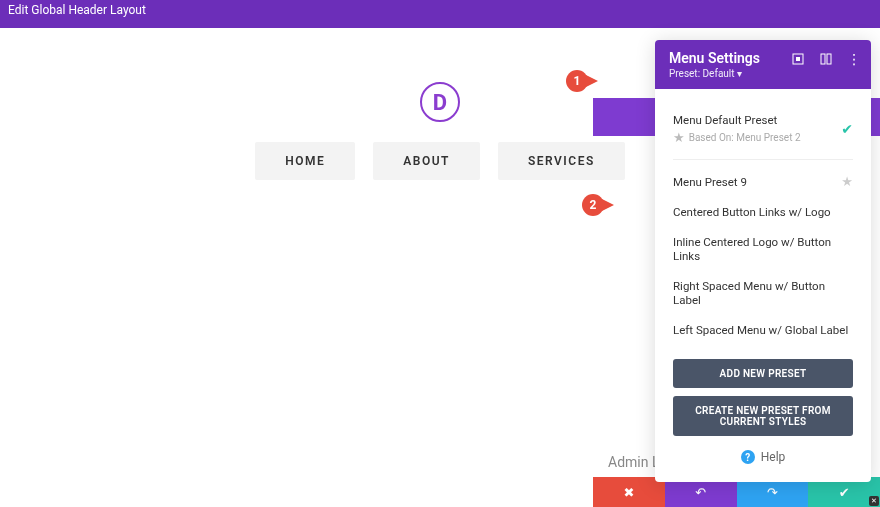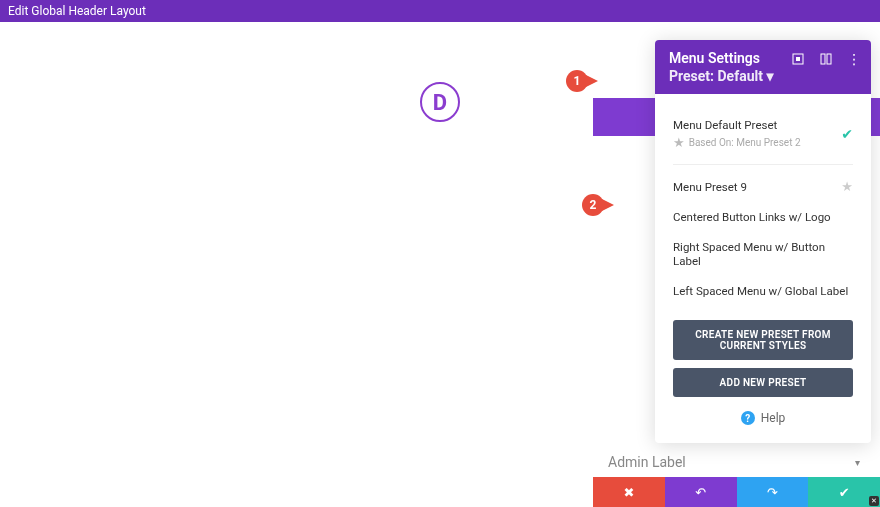--- a/index.html
+++ b/index.html
@@ -1,30 +1,30 @@
 <!DOCTYPE html>
 <html><head>
 <meta charset="utf-8">
 <style>
 * { margin: 0; padding: 0; box-sizing: border-box; font-family: -apple-system, BlinkMacSystemFont, "Segoe UI", Roboto, sans-serif; }
 body { width: 880px; height: 507px; background: #fff; position: relative; overflow: hidden; }
 
-.top-bar { height: 22px; background: #6c2eb9; color: #fff; font-size: 12px; padding: 3px 8px; display: flex; align-items: center; }
+.top-bar { height: 28px; background: #6c2eb9; color: #fff; font-size: 12px; padding: 3px 8px; display: flex; align-items: flex-start; }
 
 .nav-area { position: absolute; top: 22px; left: 0; right: 0; text-align: center; padding-top: 60px; }
 .logo { width: 40px; height: 40px; border: 2px solid #8b3dcf; border-radius: 50%; display: inline-flex; align-items: center; justify-content: center; color: #8b3dcf; font-size: 22px; font-weight: bold; margin-bottom: 20px; }
 .nav-buttons { display: flex; justify-content: center; gap: 18px; }
 .nav-btn { background: #f3f3f3; border: none; padding: 12px 30px; font-size: 12px; font-weight: 600; letter-spacing: 1.5px; color: #333; cursor: pointer; border-radius: 2px; }
 
 .purple-side { position: absolute; right: 0; top: 98px; width: 287px; height: 38px; background: #7e3bd0; }
 
 .settings-panel { position: absolute; top: 40px; right: 9px; width: 216px; background: #fff; border-radius: 4px; box-shadow: 0 2px 20px rgba(0,0,0,0.15); z-index: 10; }
 .panel-header { background: #6c2eb9; color: #fff; padding: 10px 14px 10px 14px; border-radius: 4px 4px 0 0; position: relative; }
 .panel-title { font-size: 14px; font-weight: 600; margin-bottom: 2px; }
-.panel-sub { font-size: 14px; opacity: 0.9; font-weight: bold; }
+.panel-sub { font-size: 10px; opacity: 0.9; }
 .panel-icons { position: absolute; right: 10px; top: 12px; display: flex; gap: 14px; align-items: center; }
 .panel-icon { width: 14px; height: 14px; display: inline-flex; align-items: center; justify-content: center; cursor: pointer; }
 
 .preset-list { padding: 16px 18px 16px; }
 .preset-item { padding: 8px 0; font-size: 11.5px; color: #333; display: flex; align-items: center; justify-content: space-between; cursor: pointer; }
 .preset-item .name { flex: 1; }
 .preset-item.default { border-bottom: 1px solid #eee; padding-bottom: 14px; margin-bottom: 6px; }
 .preset-item.default .sub { font-size: 10px; color: #aaa; margin-top: 3px; display: flex; align-items: center; gap: 4px; }
 .check-icon { color: #29c4a9; font-size: 14px; }
 .star-icon { color: #ccc; font-size: 13px; }
@@ -58,20 +58,25 @@
 <body>
 
 <div class="top-bar">
   <span>Edit Global Header Layout</span>
 </div>
 
 <div class="nav-area">
   <div class="logo">
       <span>D</span>
     </div>
+  <div class="nav-buttons">
+    <button class="nav-btn">HOME</button>
+    <button class="nav-btn">ABOUT</button>
+    <button class="nav-btn">SERVICES</button>
+  </div>
 </div>
 
 <div class="purple-side"></div>
 <div class="bg-panel-hint">⋮</div>
 
 <div class="settings-panel">
   <div class="panel-header">
     <div class="panel-title">Menu Settings</div>
     <div class="panel-sub">Preset: Default ▾</div>
     <div class="panel-icons">
@@ -104,28 +109,31 @@
     </div>
 
     <div class="preset-item">
       <span class="name">Menu Preset 9</span>
       <span class="star-icon">★</span>
     </div>
     <div class="preset-item">
       <span class="name">Centered Button Links w/ Logo</span>
     </div>
     <div class="preset-item">
+      <span class="name">Inline Centered Logo w/ Button Links</span>
+    </div>
+    <div class="preset-item">
       <span class="name">Right Spaced Menu w/ Button Label</span>
     </div>
     <div class="preset-item">
       <span class="name">Left Spaced Menu w/ Global Label</span>
     </div>
 
+    <button class="preset-btn">ADD NEW PRESET</button>
     <button class="preset-btn">CREATE NEW PRESET FROM CURRENT STYLES</button>
-    <button class="preset-btn">ADD NEW PRESET</button>
 
     <div class="help-row">
       <span class="help-icon">?</span>
       <span>Help</span>
     </div>
   </div>
 </div>
 
 <div class="admin-label">
   <span>Admin Label</span>

